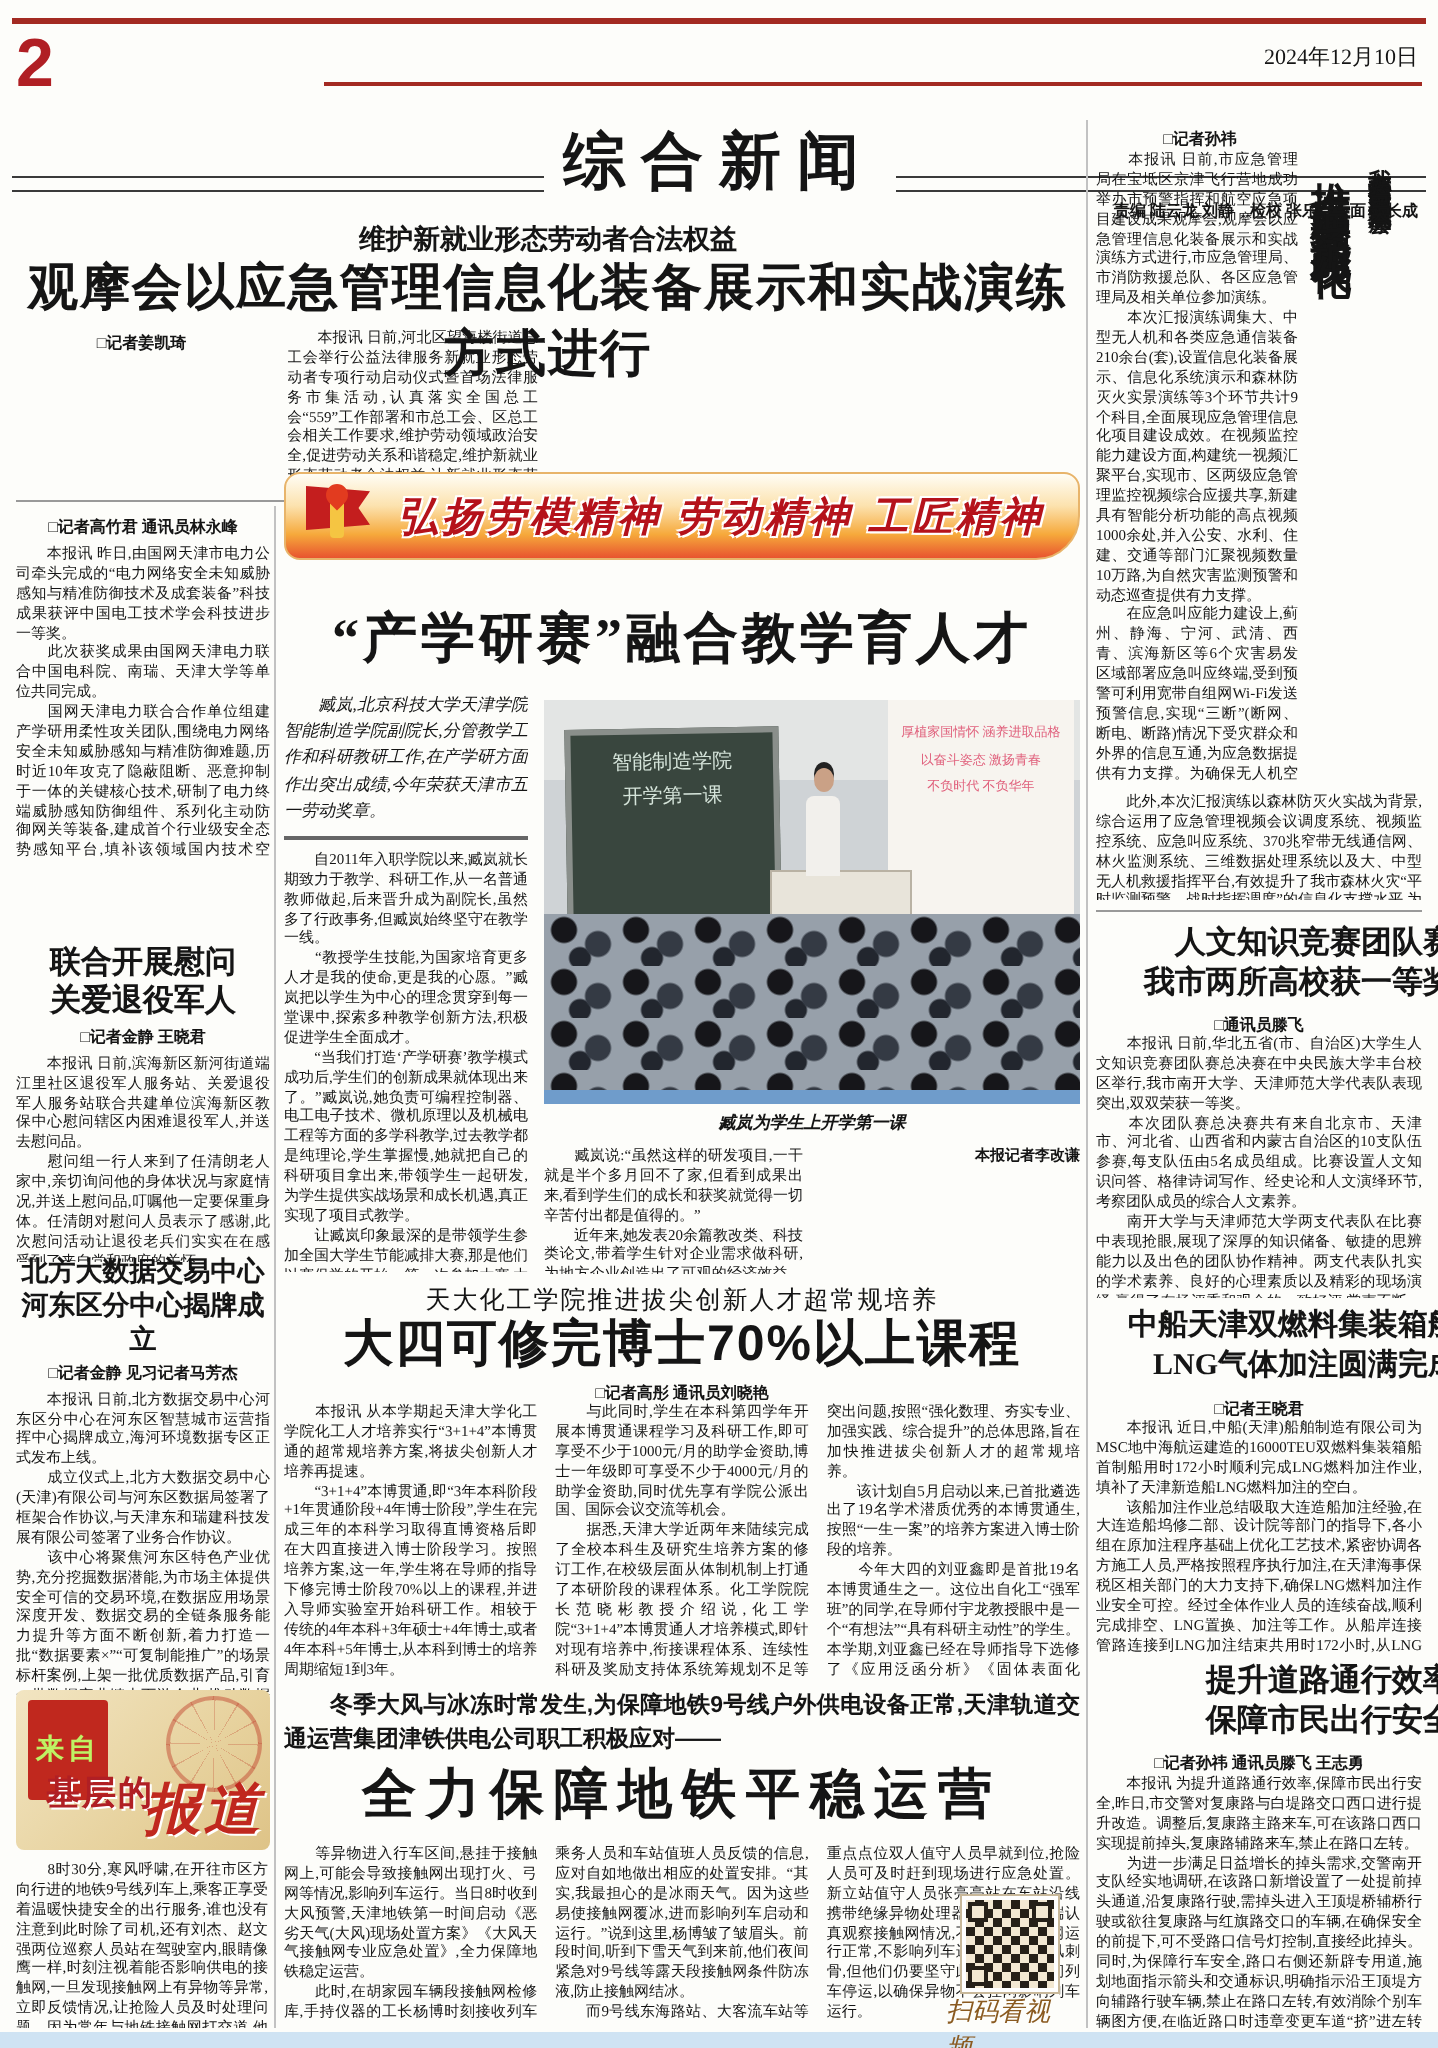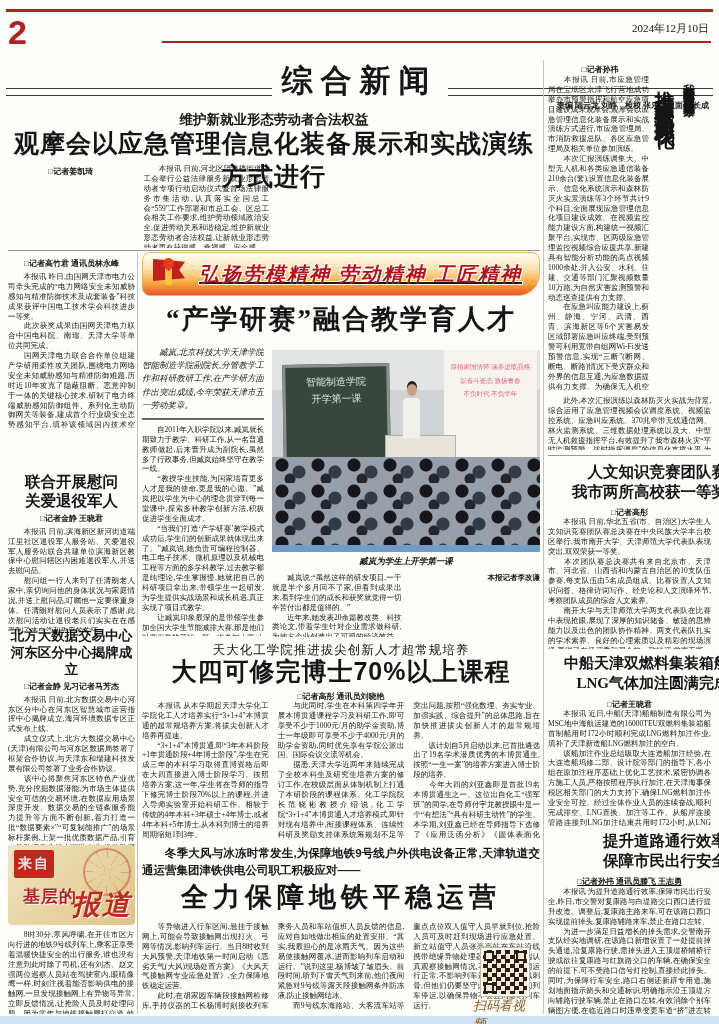--- a/index.html
+++ b/index.html
@@ -39,32 +39,32 @@
   .la1{left:8px;top:256px;width:127px;}
   .la2{left:8px;top:472px;width:127px;}
   .la3{left:8px;top:628px;width:127px;}
   .la3 .la-title{font-size:13.5px;}
   .la-body1{height:158px;} .la-body2{height:104px;} .la-body3{height:158px;}
   .redbox{left:8px;top:845px;width:127px;height:80px;border-radius:4px;overflow:hidden;
           background:linear-gradient(135deg,#f2e5c2,#e7d29e 60%,#dec387);}
   .rb-wheel{position:absolute;right:4px;top:3px;width:44px;height:44px;border-radius:50%;
             border:2px solid rgba(190,60,40,.45);
             background:repeating-conic-gradient(rgba(190,60,40,.28) 0 2deg,transparent 2deg 30deg);}
-  .rb-laizi{position:absolute;left:6px;top:5px;background:#c0281e;color:#e5e5e5;font-weight:bold;
-            font-size:14px;padding:5px 4px;border-radius:2px;letter-spacing:2px;}
+  .rb-laizi{position:absolute;left:6px;top:5px;background:#c0281e;color:#bef264;font-weight:bold;
+            font-size:14px;padding:16px 4px;border-radius:2px;letter-spacing:2px;}
   .rb-jiceng{position:absolute;left:5px;top:40px;color:#b01f24;font-weight:bold;font-size:17px;
              letter-spacing:1px;text-shadow:1px 1px 0 #fff;margin-left:10px;}
   .rb-baodao{position:absolute;right:3px;bottom:1px;color:#c0281e;font-weight:bold;font-style:italic;
              font-size:28px;letter-spacing:2px;text-shadow:1px 1px 0 #fff;}
   .metro-left{left:8px;top:930px;width:126px;height:84px;}
   
-  .banner{left:142px;top:252px;width:398px;height:44px;border-radius:8px 8px 22px 8px;
+  .banner{left:142px;top:236px;width:398px;height:44px;border-radius:8px 8px 22px 8px;
           background:linear-gradient(180deg,#fffdf5 0%,#fce2ae 38%,#f6a93b 72%,#e8542f 100%);
           display:flex;align-items:center;gap:12px;padding-left:10px;box-sizing:border-box;
-          border:1px solid #e8b46a;text-decoration:underline;}
+          border:1px solid #e8b46a;}
   .flagwrap{position:relative;width:34px;height:34px;}
   .flag{position:absolute;left:0;top:2px;width:32px;height:22px;background:#c41e1e;
         clip-path:polygon(0 0,100% 12%,82% 50%,100% 88%,0 100%);}
   .torch{position:absolute;left:12px;top:8px;width:7px;height:20px;background:#f5c542;border-radius:2px;}
   .flame{position:absolute;left:10px;top:1px;width:11px;height:11px;background:#e23b1f;
          border-radius:50% 50% 50% 0;transform:rotate(-45deg);}
   .banner-text{font-size:20px;font-weight:bold;font-style:italic;color:#b5121b;letter-spacing:2px;
                font-family:"Liberation Sans",sans-serif;
                text-shadow:1px 1px 0 #fff,-1px -1px 0 #fff,1px -1px 0 #fff,-1px 1px 0 #fff;}
   .headline2{left:142px;top:301px;width:398px;font-size:27px;letter-spacing:2px;}
@@ -121,21 +121,21 @@
             font-family:"Liberation Sans",sans-serif;letter-spacing:3px;height:100%;line-height:1.1;}
   .ra1-kick{writing-mode:vertical-rl;font-size:11.5px;font-weight:bold;letter-spacing:1px;height:100%;}
   .ra1-cont{left:548px;top:396px;width:163px;height:54px;}
   .ra2-title{left:548px;top:462px;width:163px;line-height:1.3;}
   .ra2-byline{left:548px;top:505px;width:163px;}
   .ra2-body{left:548px;top:517px;width:163px;height:132px;}
   .ra3-title{left:546px;top:654px;width:167px;line-height:1.3;font-size:15px !important;}
   .ra3-byline{left:548px;top:697px;width:163px;}
   .ra3-body{left:548px;top:709px;width:163px;height:118px;}
   .ra4-title{left:548px;top:831px;width:163px;line-height:1.3;}
-  .ra4-byline{left:548px;top:874px;width:163px;text-decoration:underline;}
+  .ra4-byline{left:548px;top:874px;width:163px;}
   .ra4-body{left:548px;top:887px;width:163px;height:127px;}
   .rtitle{font-size:15.5px;font-weight:bold;text-align:right;white-space:pre-line;margin-left:16px;}
 </style>
 </head>
 <body>
 
 <div id="page">
 
   <div class="abs topline"></div>
   <div class="abs pagenum">2</div>
@@ -266,21 +266,21 @@
     <div class="ra1-body">　　本报讯 日前,市应急管理局在宝坻区京津飞行营地成功举办市预警指挥和航空应急项目建设成果观摩会,观摩会以应急管理信息化装备展示和实战演练方式进行,市应急管理局、市消防救援总队、各区应急管理局及相关单位参加演练。
 　　本次汇报演练调集大、中型无人机和各类应急通信装备210余台(套),设置信息化装备展示、信息化系统演示和森林防灭火实景演练等3个环节共计9个科目,全面展现应急管理信息化项目建设成效。在视频监控能力建设方面,构建统一视频汇聚平台,实现市、区两级应急管理监控视频综合应援共享,新建具有智能分析功能的高点视频1000余处,并入公安、水利、住建、交通等部门汇聚视频数量10万路,为自然灾害监测预警和动态巡查提供有力支撑。
 　　在应急叫应能力建设上,蓟州、静海、宁河、武清、西青、滨海新区等6个灾害易发区域部署应急叫应终端,受到预警可利用宽带自组网Wi-Fi发送预警信息,实现“三断”(断网、断电、断路)情况下受灾群众和外界的信息互通,为应急数据提供有力支撑。为确保无人机空中保障能力,配备大、中型无人机各1架,搭配光电吊舱、公网基站、应急专网基站、卫星通讯、人员搜救、三维建模等机载设备,能够对受灾区域进行全覆盖视频回传、通信恢复、人员搜救等,有效提高险情救援的精准性和高效性。与此同时,通过建设统一规划的窄带无线通信专网、无人机卫星通信空中基站、卫星电话,并打通现有的公安、林草专网通信公网等无线通信网络资源,形成多重通信保障网,并集成大型、中型无人机直升机自组网通信系统,有效提升了极端情况下的应急通信保障水平。</div>
     <div class="ra1-head">推进应急管理体系和能力现代化</div>
     <div class="ra1-kick">我市举办预警指挥和航空应急项目建设成果观摩会</div>
   </div>
   <div class="abs ra1-cont body">　　此外,本次汇报演练以森林防灭火实战为背景,综合运用了应急管理视频会议调度系统、视频监控系统、应急叫应系统、370兆窄带无线通信网、林火监测系统、三维数据处理系统以及大、中型无人机救援指挥平台,有效提升了我市森林火灾“平时监测预警、战时指挥调度”的信息化支撑水平,为确保我市森林资源和人民群众生命财产安全奠定了坚实基础。</div>
 
   <div class="abs ra2-title rtitle">人文知识竞赛团队赛
 我市两所高校获一等奖</div>
-  <div class="abs ra2-byline byline">□记者高彤</div>
+  <div class="abs ra2-byline byline">□通讯员滕飞</div>
   <div class="abs ra2-body body">　　本报讯 日前,华北五省(市、自治区)大学生人文知识竞赛团队赛总决赛在中央民族大学丰台校区举行,我市南开大学、天津师范大学代表队表现突出,双双荣获一等奖。
 　　本次团队赛总决赛共有来自北京市、天津市、河北省、山西省和内蒙古自治区的10支队伍参赛,每支队伍由5名成员组成。比赛设置人文知识问答、格律诗词写作、经史论和人文演绎环节,考察团队成员的综合人文素养。
 　　南开大学与天津师范大学两支代表队在比赛中表现抢眼,展现了深厚的知识储备、敏捷的思辨能力以及出色的团队协作精神。两支代表队扎实的学术素养、良好的心理素质以及精彩的现场演绎,赢得了在场评委和观众的一致好评,掌声不断。经过激烈的角逐,最终5支代表队获一等奖,我市的两支代表队不负众望,共同站在了一等奖的领奖台上。两支代表队的出色表现,不仅展示了天津学子们的风采,也是天津市高等教育质量和人文教育成果的体现。</div>
 
   <div class="abs ra3-title rtitle">中船天津双燃料集装箱船
 LNG气体加注圆满完成</div>
   <div class="abs ra3-byline byline">□记者王晓君</div>
   <div class="abs ra3-body body">　　本报讯 近日,中船(天津)船舶制造有限公司为MSC地中海航运建造的16000TEU双燃料集装箱船首制船用时172小时顺利完成LNG燃料加注作业,填补了天津新造船LNG燃料加注的空白。
 　　该船加注作业总结吸取大连造船加注经验,在大连造船坞修二部、设计院等部门的指导下,各小组在原加注程序基础上优化工艺技术,紧密协调各方施工人员,严格按照程序执行加注,在天津海事保税区相关部门的大力支持下,确保LNG燃料加注作业安全可控。经过全体作业人员的连续奋战,顺利完成排空、LNG置换、加注等工作。从船岸连接管路连接到LNG加注结束共用时172小时,从LNG进船到完成1525立方米LNG加注工作仅用31.5小时,加注作业过程中顺利进行BOG压缩机、燃气模式下发电机以及锅炉的调试工作,为该船的“气试”赢得宝贵时间。</div>
 

